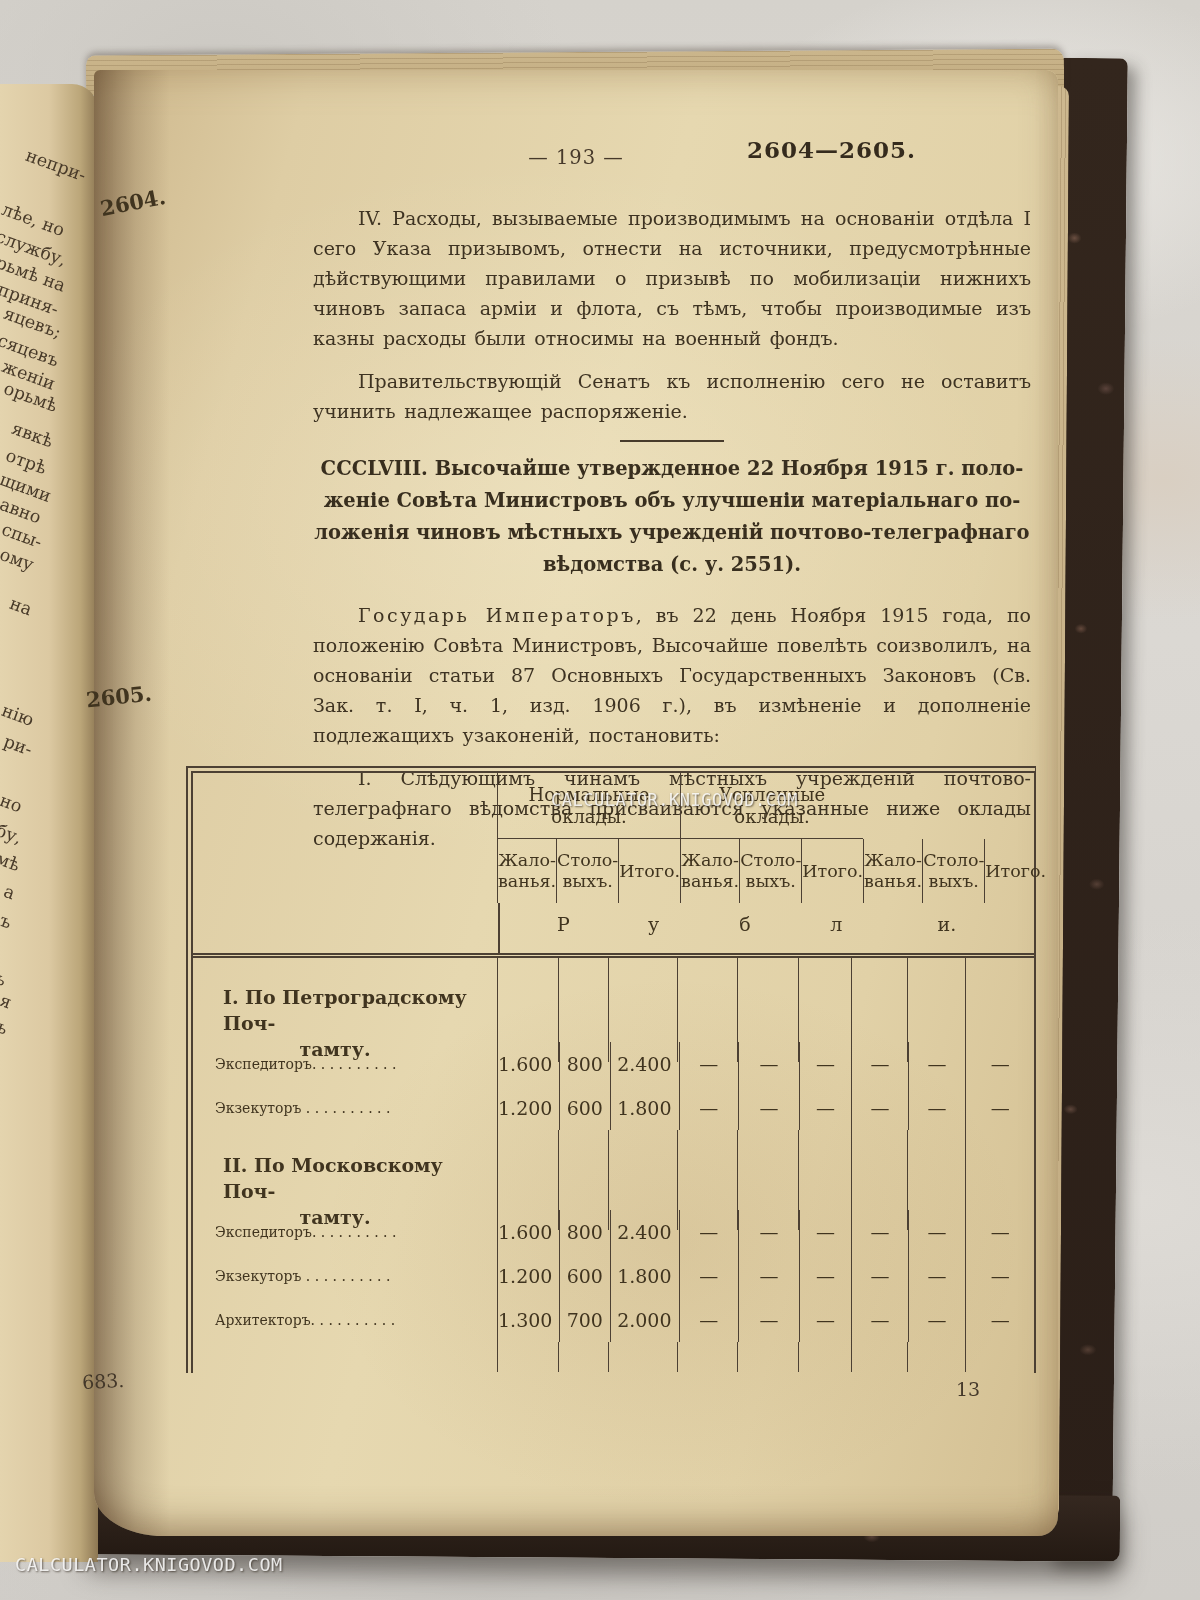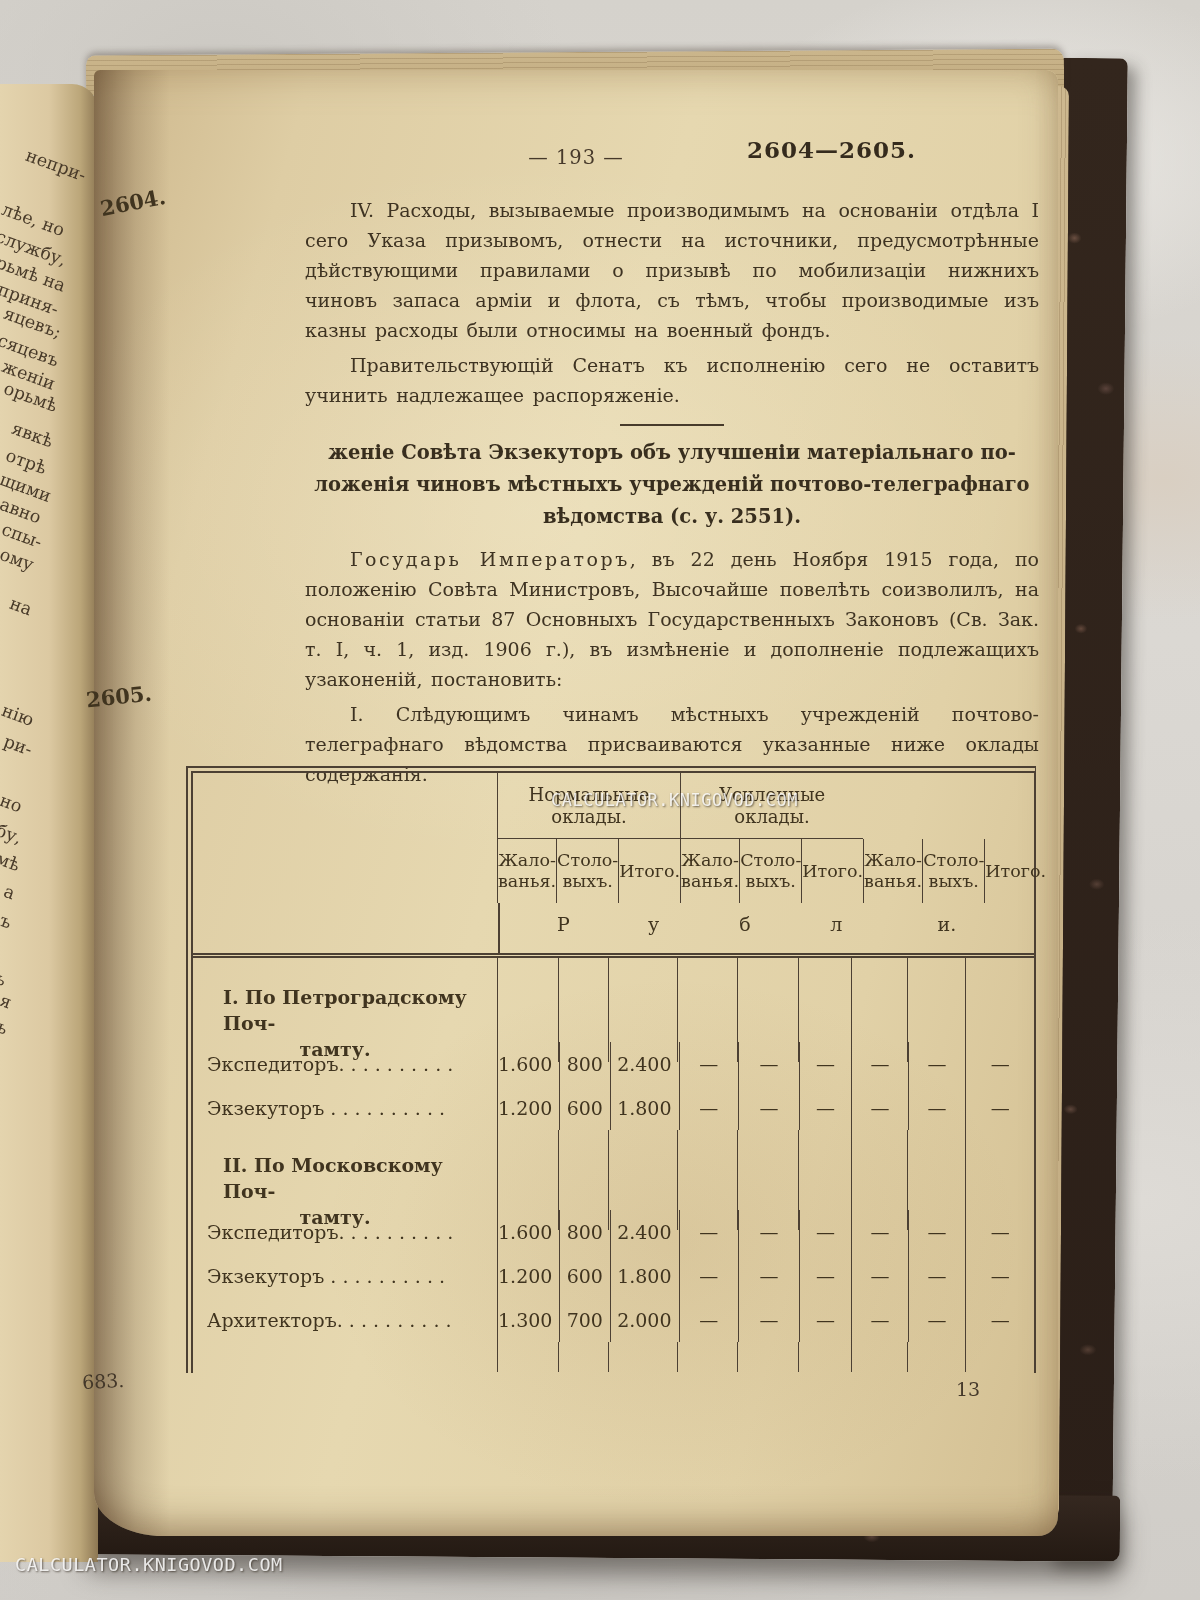--- a/index.html
+++ b/index.html
@@ -86,21 +86,21 @@
 
   
   .page-text{color:#3e3322;}
   .pg-num{left:0;right:0;top:76px;text-align:center;font-size:19.5px;letter-spacing:1px;color:#46392a;}
   .article-range{right:142px;top:66px;font-size:23px;font-weight:bold;color:#352b1d;letter-spacing:1px;}
   .margin-num{font-weight:bold;font-size:21px;color:#40341f;}
   .mn-2604{left:100px;top:190px;transform:rotate(-11deg);}
   .mn-2605{left:86px;top:684px;transform:rotate(-6deg);}
 
   .text-col{left:206px;top:120px;width:744px;font-size:19px;line-height:30px;}
-  .para{margin:5px;text-align:justify;text-indent:45px;word-spacing:2.5px;}
+  .para{margin:13px;text-align:justify;text-indent:45px;word-spacing:2.5px;}
   .lead-caps{letter-spacing:2.5px;}
   .sep{width:104px;border:none;border-top:2px solid #473b2b;margin:14px auto 9px auto;}
   .article-heading{margin:0;padding:2px 0 6px 0;font-weight:bold;font-size:19.5px;line-height:32px;text-align:center;color:#382e1e;}
 
   
   .salary-table{
     left:58px;top:696px;width:841px;height:600px;
     border-top:7px double #4c4033;
     border-left:7px double #4c4033;
     border-right:2px solid #4c4033;
@@ -120,21 +120,21 @@
   .sub.blh{border-left:1.5px solid #4c4033;}
   .unit-row{position:relative;height:50px;border-bottom:5px double #4c4033;}
   .unit-row::before{content:'';position:absolute;left:305px;top:0;bottom:0;width:1.5px;background:#4c4033;}
   .unit-area{position:absolute;left:305px;right:0;top:0;bottom:8px;}
   .unit-area span{position:absolute;top:50%;transform:translateY(-50%);font-size:19px;}
   .unit-area span:nth-child(1){left:11%;}
   .unit-area span:nth-child(2){left:28%;}
   .unit-area span:nth-child(3){left:45%;}
   .unit-area span:nth-child(4){left:62%;}
   .unit-area span:nth-child(5){left:82%;}
-  .t-row .t-label{border-right:1.5px solid #4c4033;display:flex;align-items:center;font-size:19px;padding-left:14px;white-space:nowrap;overflow:hidden;}
+  .t-row .t-label{border-right:1.5px solid #4c4033;display:flex;align-items:center;font-size:14px;padding-left:22px;white-space:nowrap;overflow:hidden;}
   .t-row .t-val{display:flex;align-items:center;justify-content:flex-end;padding-right:7px;font-size:19px;}
   .t-row .t-val.dash{justify-content:center;padding-right:0;}
   .t-row .t-val + .t-val{border-left:1px solid #4c4033;}
   .r-spacer1{height:26px;} .r-title{height:58px;} .r-data{height:44px;} .r-spacer2{height:22px;} .r-end{height:30px;}
   .t-title-cell{border-right:1.5px solid #4c4033;font-weight:bold;font-size:19px;line-height:26px;padding-left:30px;}
   .t-title-cell .l2{text-align:center;padding-right:50px;}
 
   .footer-num{font-size:19px;color:#44382a;}
   .fn-left{left:82px;top:1370px;transform:rotate(-3deg);}
   .fn-right{left:956px;top:1378px;}
@@ -158,21 +158,22 @@
 <div class="abs main-page page-text">
 
   <div class="abs pg-num">— 193 —</div>
   <div class="abs article-range">2604—2605.</div>
 
   <div class="abs text-col">
     <p class="para">IV. Расходы, вызываемые производимымъ на основаніи отдѣла I сего Указа призывомъ, отнести на источники, предусмотрѣнные дѣйствующими правилами о призывѣ по мобилизаціи нижнихъ чиновъ запаса арміи и флота, съ тѣмъ, чтобы производимые изъ казны расходы были относимы на военный фондъ.</p>
     <p class="para">Правительствующій Сенатъ къ исполненію сего не оставитъ учинить надлежащее распоряженіе.</p>
     <hr class="sep">
     <div class="article-heading">
-      <div>женіе Совѣта Экзекуторъ объ улучшеніи матеріальнаго по-</div>
+      <div>CCCLVIII. Высочайше утвержденное 22 Ноября 1915 г. поло-</div>
+      <div>женіе Совѣта Министровъ объ улучшеніи матеріальнаго по-</div>
       <div>ложенія чиновъ мѣстныхъ учрежденій почтово-телеграфнаго</div>
       <div>вѣдомства (с. у. 2551).</div>
     </div>
     <p class="para"><span class="lead-caps">Государь Императоръ</span><span>, въ 22 день Ноября 1915 года, по положенію Совѣта Министровъ, Высочайше повелѣть соизволилъ, на основаніи статьи 87 Основныхъ Государственныхъ Законовъ (Св. Зак. т. I, ч. 1, изд. 1906 г.), въ измѣненіе и дополненіе подлежащихъ узаконеній, постановить:</span></p>
     <p class="para">I. Слѣдующимъ чинамъ мѣстныхъ учрежденій почтово-телеграфнаго вѣдомства присваиваются указанные ниже оклады содержанія.</p>
   </div>
 
   <div class="abs salary-table">
 
     <div class="tgrid thead">

